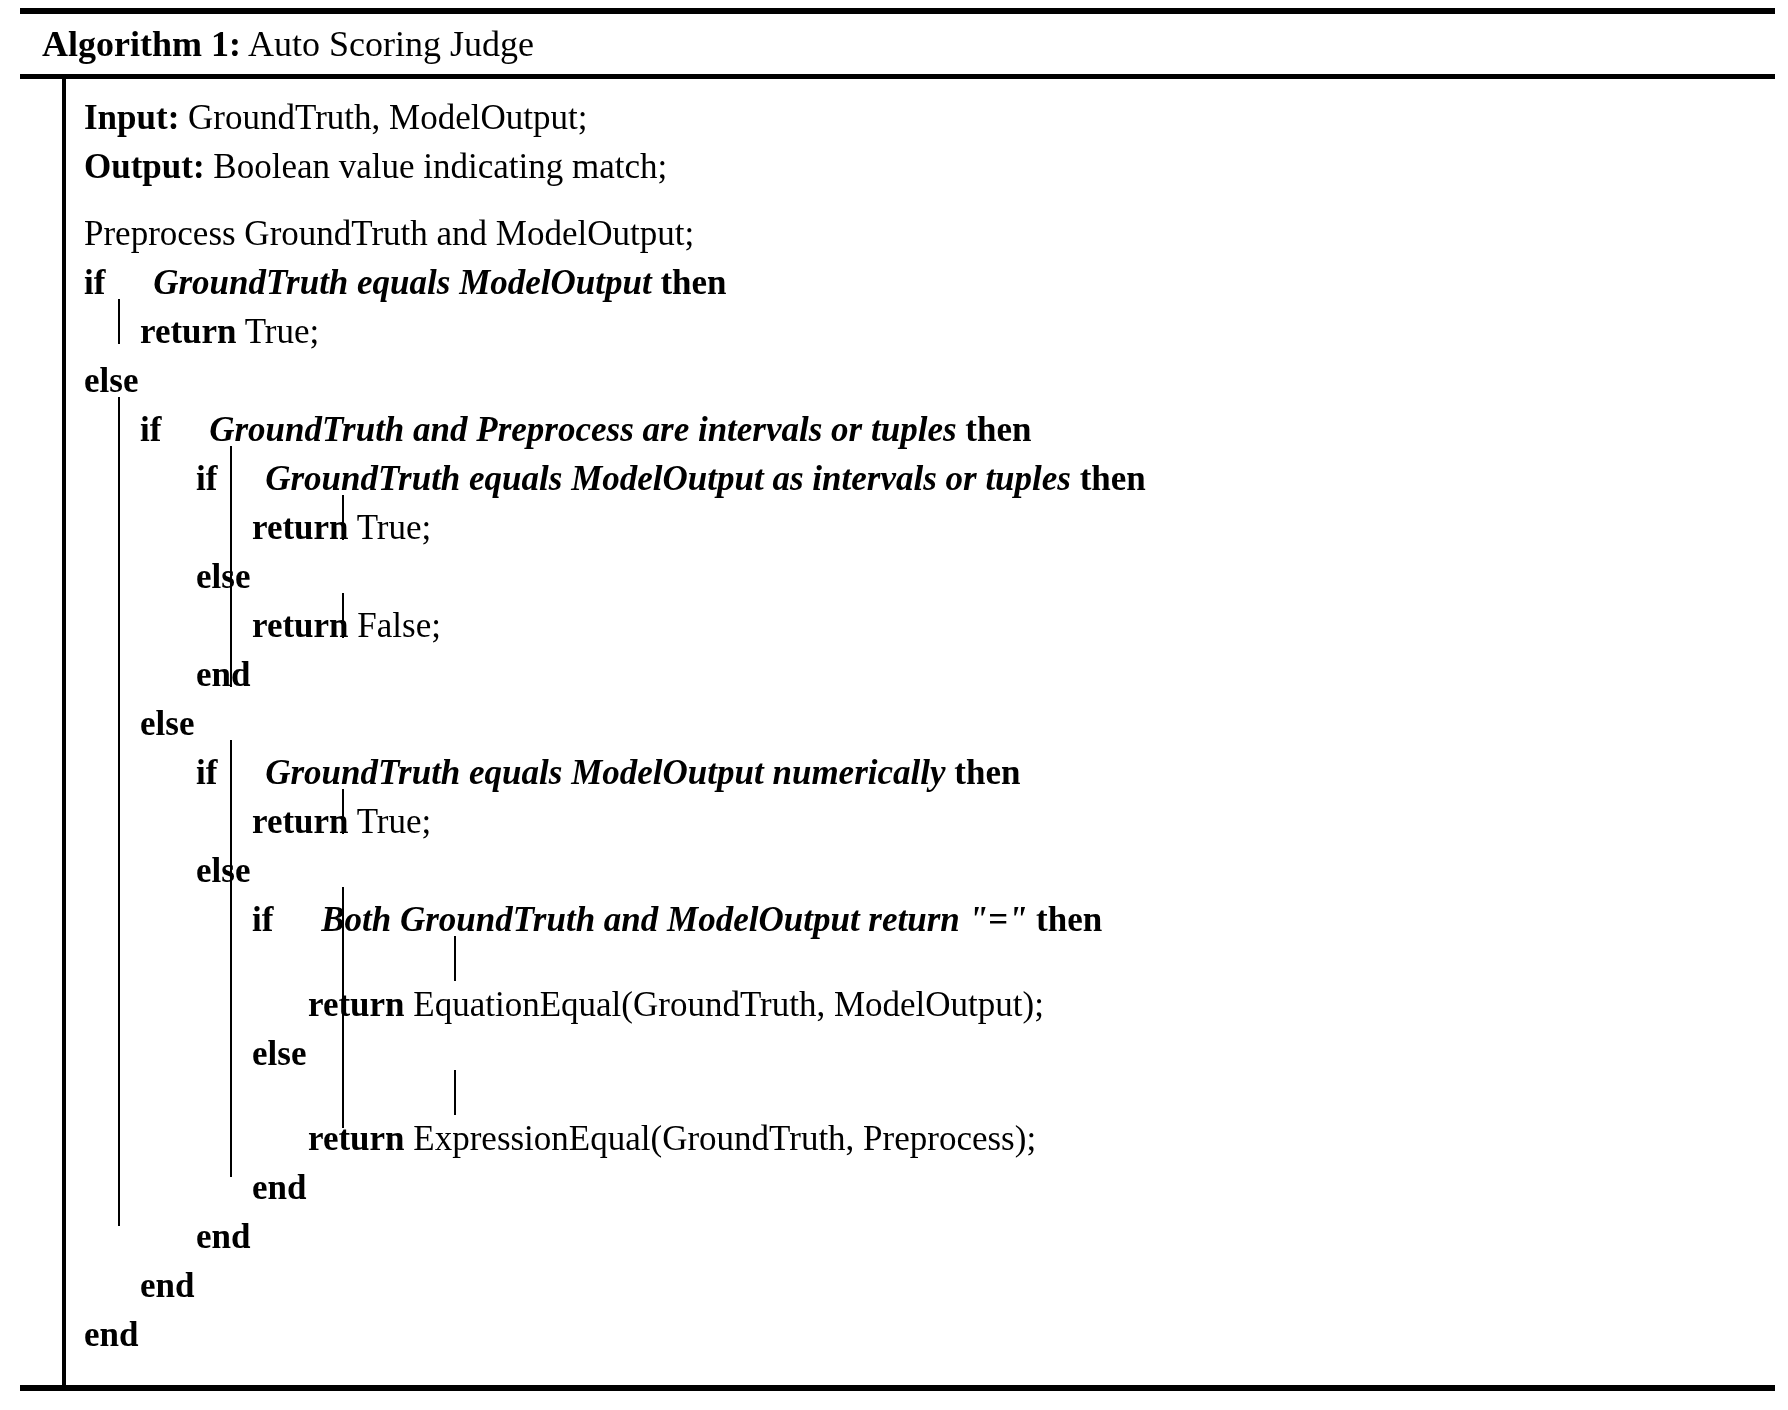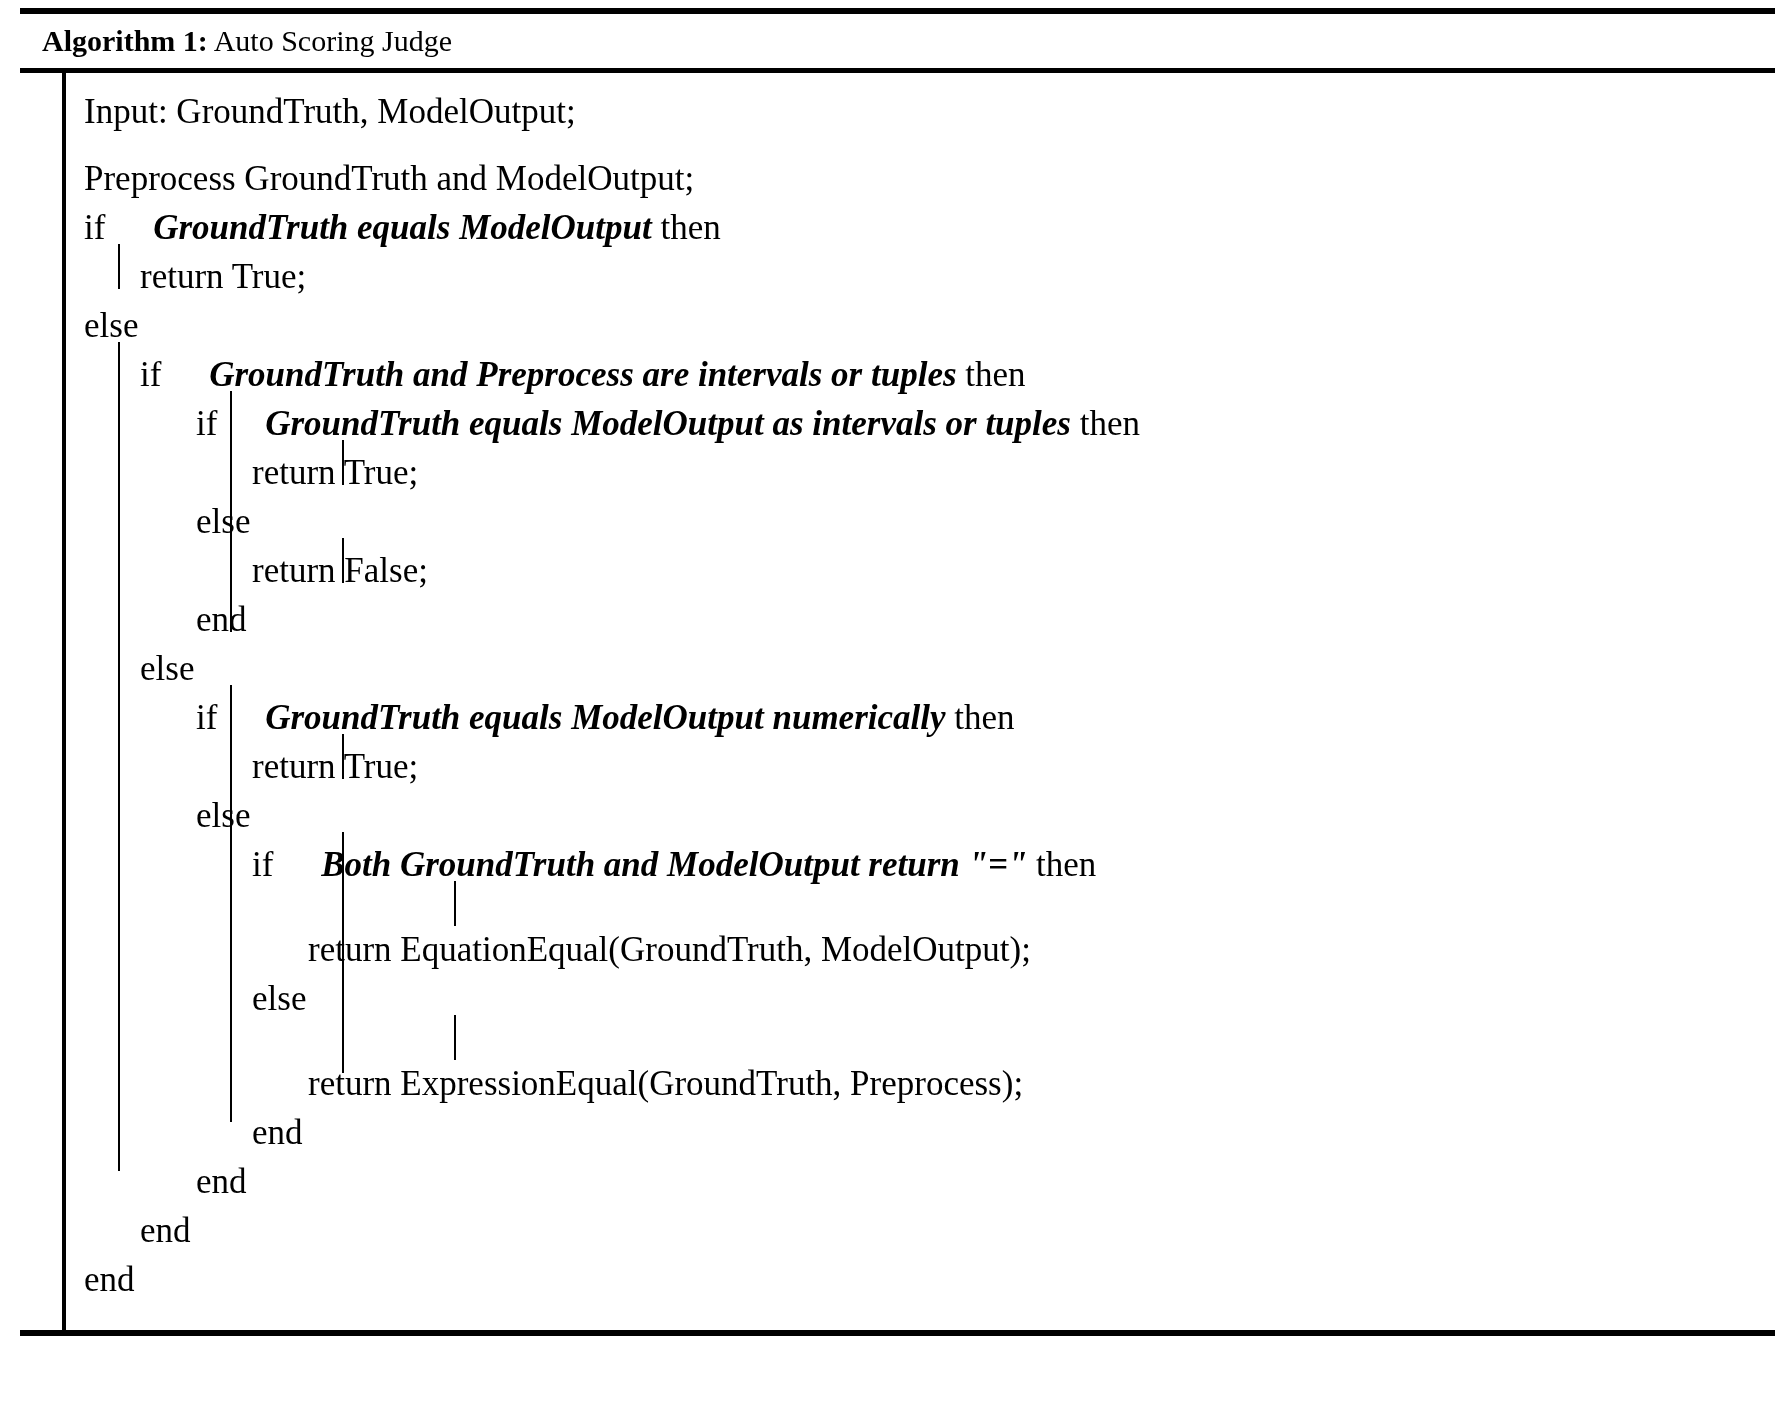--- a/index.html
+++ b/index.html
@@ -30,21 +30,21 @@
     background: #000000;
     width: 100%;
   }
   .rule-medium {
     height: 5px;
     background: #000000;
     width: 100%;
   }
 
   .caption {
-    font-size: 30px;
+    font-size: 36px;
     line-height: 1.0;
     padding: 12px 0 12px 22px;
     white-space: nowrap;
   }
   .caption .cap-label {
     font-weight: bold;
   }
   .caption .cap-title {
     font-weight: normal;
   }
@@ -62,21 +62,21 @@
     font-size: 35px;
     line-height: 49px;
     height: 49px;
     white-space: nowrap;
     padding-left: 18px;
   }
   .line.gap-before {
     margin-top: 18px;
   }
 
-  .kw   { font-weight: normal; font-style: normal; text-align: right; }
+  .kw   { font-weight: bold; font-style: normal; text-align: right; }
   .cond { font-style: italic; font-weight: bold; margin-left: 39px; }
   .id   { font-style: normal; font-weight: normal; }
 
   
   .ind0 { margin-left: 0px; }
   .ind1 { margin-left: 56px; }
   .ind2 { margin-left: 112px; }
   .ind3 { margin-left: 168px; }
   .ind4 { margin-left: 224px; margin-top: 36px; }
 
@@ -99,20 +99,23 @@
   </div>
 
   <div class="rule-medium"></div>
 
   <div class="algo-body">
 
     <div class="line ind0">
       <span class="kw">Input:</span><span> </span><span class="id">GroundTruth, ModelOutput;</span>
     </div>
 
+    <div class="line ind0">
+      <span class="kw">Output:</span><span> </span><span class="id">Boolean value indicating match;</span>
+    </div>
 
     <div id="lines-host">
         <div class="line ind0 gap-before"><span class="id">Preprocess GroundTruth and ModelOutput;</span></div>
         <div class="line ind0"><span class="kw">if</span> <span class="cond">GroundTruth equals ModelOutput</span> <span class="kw">then</span><div class="guide" style="left: 52px; top: 41px; height: 45px;"></div></div>
         <div class="line ind1"><span class="kw">return</span> <span class="id">True;</span></div>
         <div class="line ind0"><span class="kw">else</span><div class="guide" style="left: 52px; top: 41px; height: 829px;"></div></div>
         <div class="line ind1"><span class="kw">if</span> <span class="cond">GroundTruth and Preprocess are intervals or tuples</span> <span class="kw">then</span><div class="guide" style="left: 108px; top: 41px; height: 241px;"></div></div>
         <div class="line ind2"><span class="kw">if</span> <span class="cond">GroundTruth equals ModelOutput as intervals or tuples</span> <span class="kw">then</span><div class="guide" style="left: 164px; top: 41px; height: 45px;"></div></div>
         <div class="line ind3"><span class="kw">return</span> <span class="id">True;</span></div>
         <div class="line ind2"><span class="kw">else</span><div class="guide" style="left: 164px; top: 41px; height: 45px;"></div></div>

